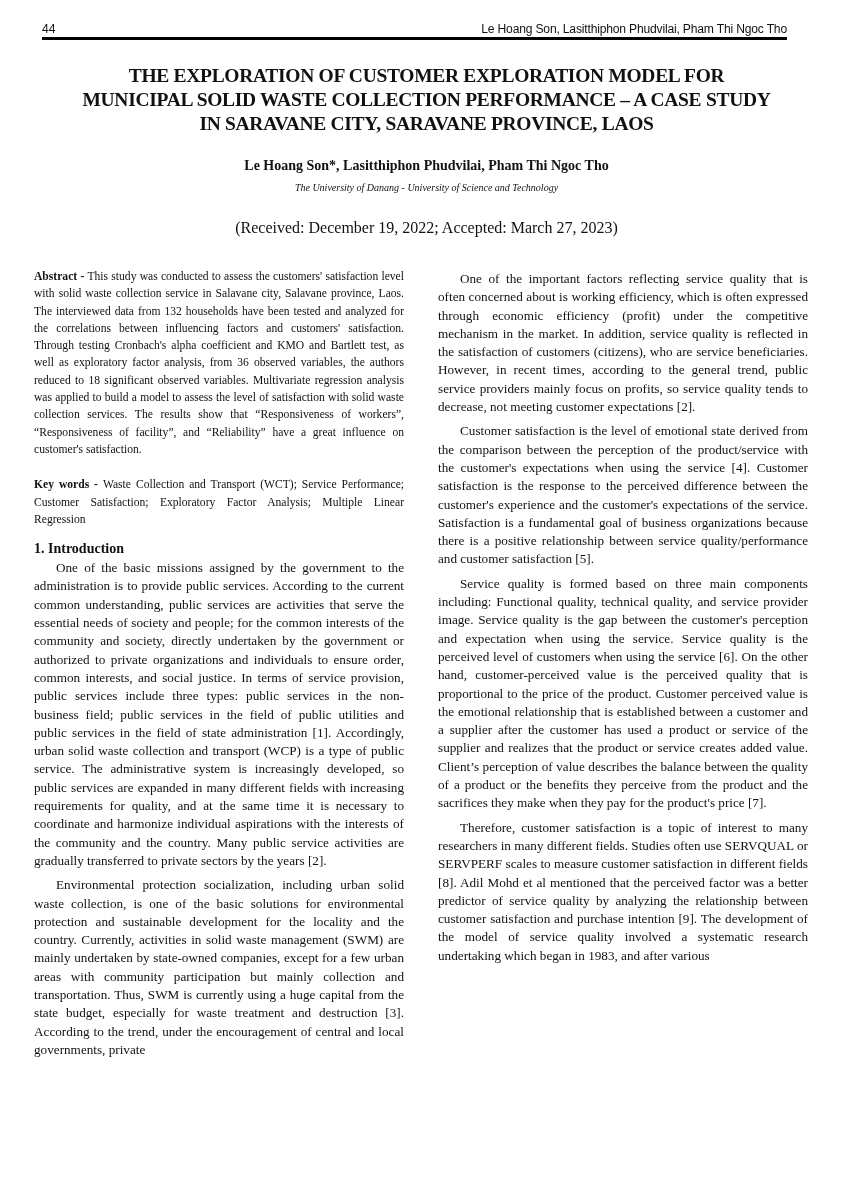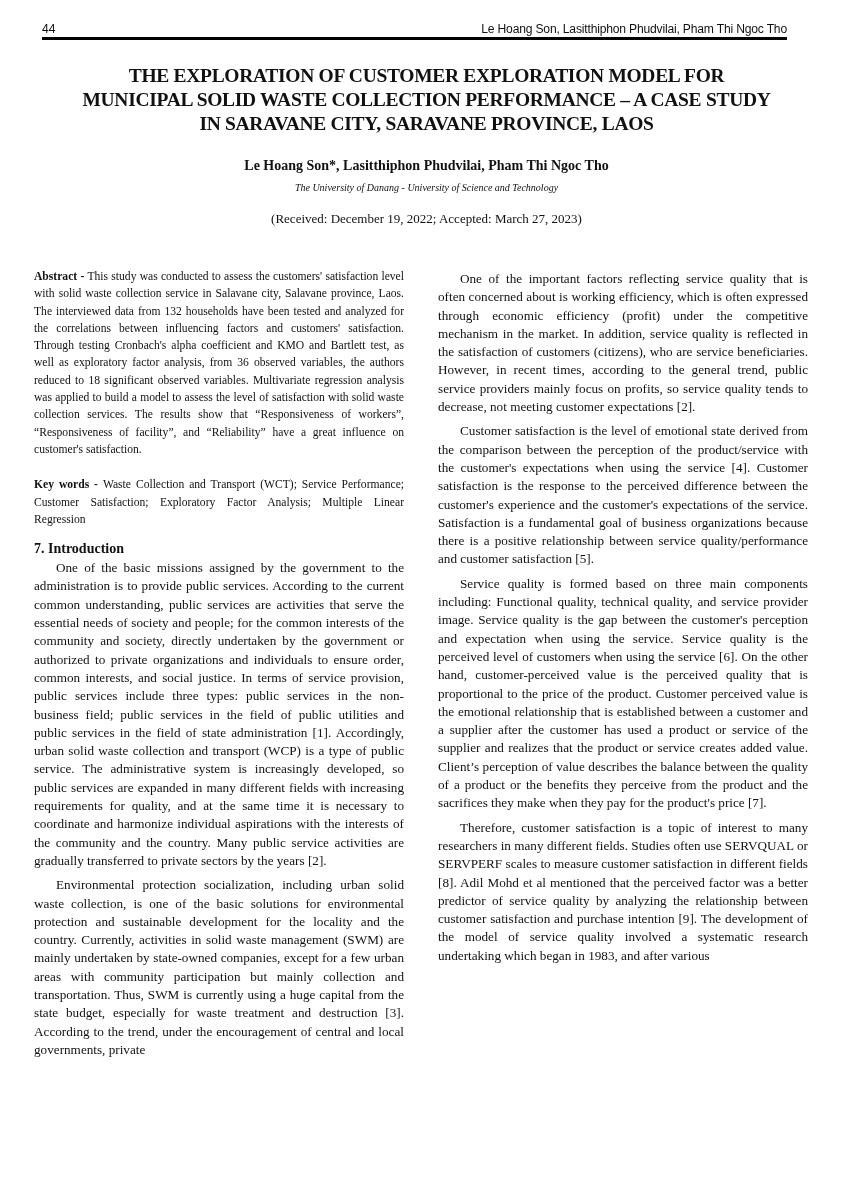--- a/index.html
+++ b/index.html
@@ -49,22 +49,22 @@
     font-style: italic;
     font-size: 10px;
     line-height: 18px;
   }
   .corresponding {
     margin-top: 9px;
     font-size: 13.5px;
     line-height: 18px;
   }
   .dates {
-    margin-top: 13px;
-    font-size: 13px;
+    margin-top: 22px;
+    font-size: 16px;
     line-height: 18px;
   }
 
   .col {
     position: absolute;
     top: 268px;
     width: 370px;
     text-align: justify;
   }
   .col-left { left: 34px; }
@@ -111,21 +111,21 @@
   <div class="dates">(Received: December 19, 2022; Accepted: March 27, 2023)</div>
 </div>
 
 <div class="col col-left">
   <p class="abstract">
     <span class="lbl">Abstract - </span><span>This study was conducted to assess the customers' satisfaction level with solid waste collection service in Salavane city, Salavane province, Laos. The interviewed data from 132 households have been tested and analyzed for the correlations between influencing factors and customers' satisfaction. Through testing Cronbach's alpha coefficient and KMO and Bartlett test, as well as exploratory factor analysis, from 36 observed variables, the authors reduced to 18 significant observed variables. Multivariate regression analysis was applied to build a model to assess the level of satisfaction with solid waste collection services. The results show that “Responsiveness of workers”, “Responsiveness of facility”, and “Reliability” have a great influence on customer's satisfaction.</span>
   </p>
   <p class="keywords">
     <span class="lbl">Key words - </span><span>Waste Collection and Transport (WCT); Service Performance; Customer Satisfaction; Exploratory Factor Analysis; Multiple Linear Regression</span>
   </p>
-  <h2 class="section-heading">7. Introduction</h2>
+  <h2 class="section-heading">1. Introduction</h2>
   <p class="para">One of the basic missions assigned by the government to the administration is to provide public services. According to the current common understanding, public services are activities that serve the essential needs of society and people; for the common interests of the community and society, directly undertaken by the government or authorized to private organizations and individuals to ensure order, common interests, and social justice. In terms of service provision, public services include three types: public services in the non-business field; public services in the field of public utilities and public services in the field of state administration [1]. Accordingly, urban solid waste collection and transport (WCP) is a type of public service. The administrative system is increasingly developed, so public services are expanded in many different fields with increasing requirements for quality, and at the same time it is necessary to coordinate and harmonize individual aspirations with the interests of the community and the country. Many public service activities are gradually transferred to private sectors by the years [2].</p>
   <p class="para">Environmental protection socialization, including urban solid waste collection, is one of the basic solutions for environmental protection and sustainable development for the locality and the country. Currently, activities in solid waste management (SWM) are mainly undertaken by state-owned companies, except for a few urban areas with community participation but mainly collection and transportation. Thus, SWM is currently using a huge capital from the state budget, especially for waste treatment and destruction [3]. According to the trend, under the encouragement of central and local governments, private</p>
 </div>
 
 <div class="col col-right">
   <p class="para">One of the important factors reflecting service quality that is often concerned about is working efficiency, which is often expressed through economic efficiency (profit) under the competitive mechanism in the market. In addition, service quality is reflected in the satisfaction of customers (citizens), who are service beneficiaries. However, in recent times, according to the general trend, public service providers mainly focus on profits, so service quality tends to decrease, not meeting customer expectations [2].</p>
   <p class="para">Customer satisfaction is the level of emotional state derived from the comparison between the perception of the product/service with the customer's expectations when using the service [4]. Customer satisfaction is the response to the perceived difference between the customer's experience and the customer's expectations of the service. Satisfaction is a fundamental goal of business organizations because there is a positive relationship between service quality/performance and customer satisfaction [5].</p>
   <p class="para">Service quality is formed based on three main components including: Functional quality, technical quality, and service provider image. Service quality is the gap between the customer's perception and expectation when using the service. Service quality is the perceived level of customers when using the service [6]. On the other hand, customer-perceived value is the perceived quality that is proportional to the price of the product. Customer perceived value is the emotional relationship that is established between a customer and a supplier after the customer has used a product or service of the supplier and realizes that the product or service creates added value. Client’s perception of value describes the balance between the quality of a product or the benefits they perceive from the product and the sacrifices they make when they pay for the product's price [7].</p>
   <p class="para">Therefore, customer satisfaction is a topic of interest to many researchers in many different fields. Studies often use SERVQUAL or SERVPERF scales to measure customer satisfaction in different fields [8]. Adil Mohd et al mentioned that the perceived factor was a better predictor of service quality by analyzing the relationship between customer satisfaction and purchase intention [9]. The development of the model of service quality involved a systematic research undertaking which began in 1983, and after various</p>
 </div>

